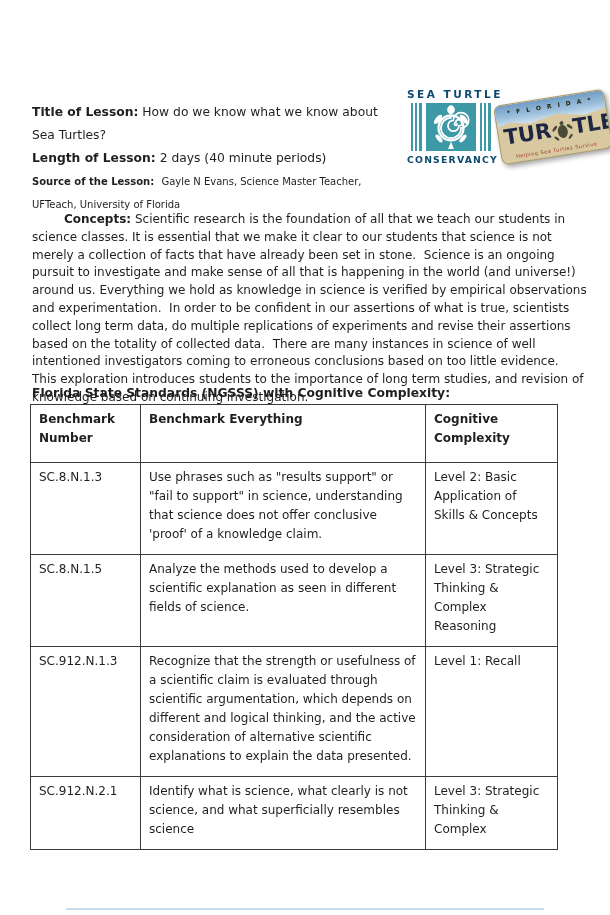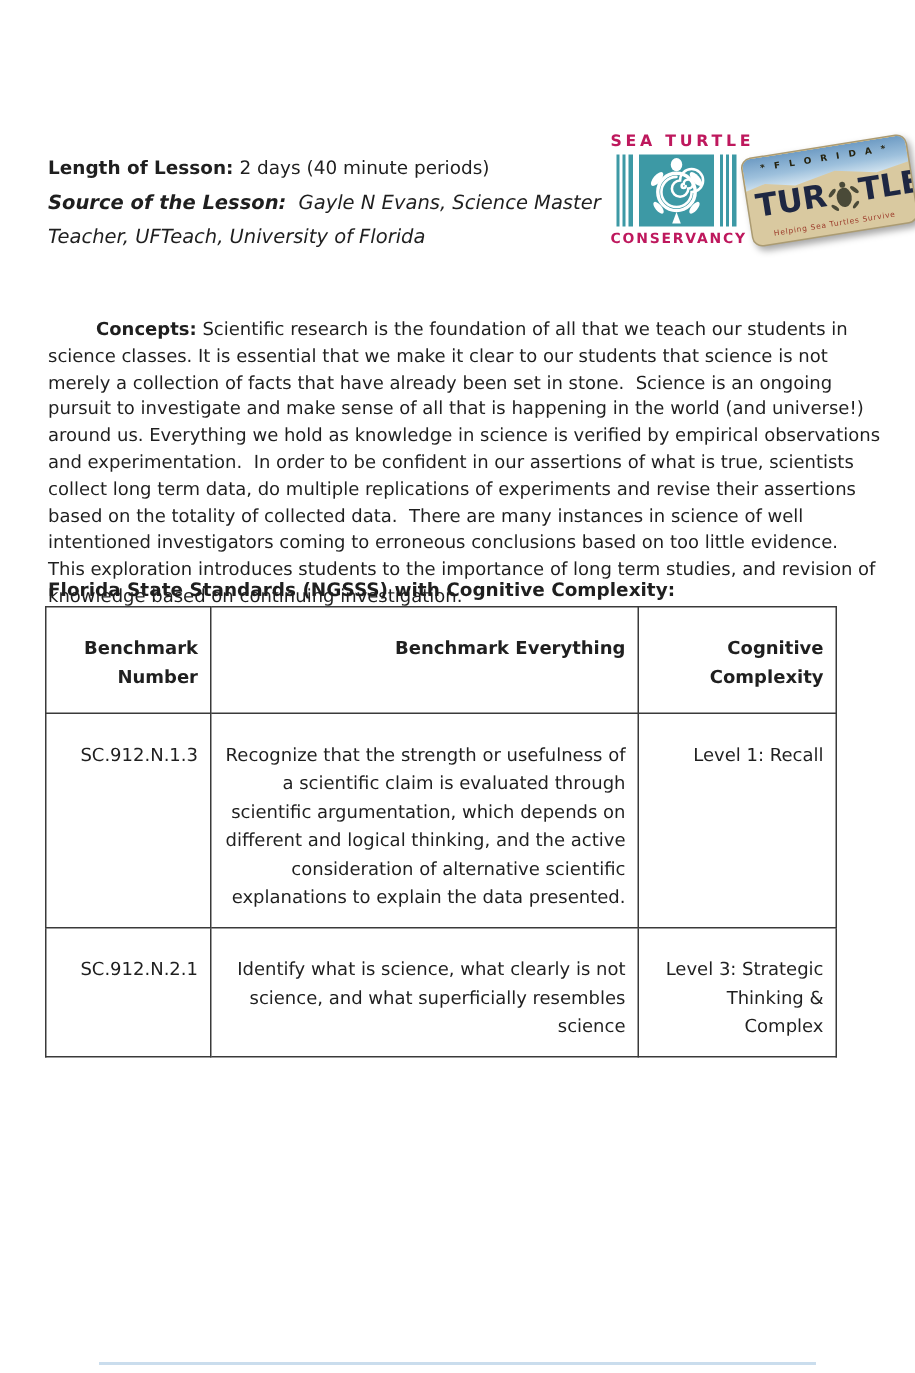--- a/index.html
+++ b/index.html
@@ -3,24 +3,24 @@
 <meta charset="utf-8">
 <style>
   html,body{margin:0;padding:0;background:#ffffff;}
   .page{
     position:relative;width:610px;height:915px;background:#ffffff;overflow:hidden;
     font-family:"DejaVu Sans","Liberation Sans",sans-serif;color:#1f1f1f;
   }
   
   .hdr{position:absolute;left:32px;top:101px;width:370px;font-size:12.3px;line-height:23px;}
   .hdr .lbl{font-weight:bold;margin-right:4px;}
-  .hdr-src{font-style:italic;font-size:13px;}
+  .hdr-src{font-size:10px;}
   .hdr-src .lbl{font-weight:bold;}
   
-  .stc{position:absolute;left:407px;top:88px;width:88px;text-align:center;color:#be185d;}
+  .stc{position:absolute;left:407px;top:88px;width:88px;text-align:center;color:#0c4a6e;}
   .stc-top{font-size:10.5px;font-weight:bold;letter-spacing:2.5px;white-space:nowrap;}
   .stc-mid{display:flex;justify-content:center;align-items:stretch;gap:4px;height:48px;margin-top:3px;}
   .bars{display:flex;gap:2px;align-items:stretch;}
   .bars i{display:block;background:#3d99a5;}
   .bars i:nth-child(1){width:2px;} .bars i:nth-child(2){width:2px;} .bars i:nth-child(3){width:3px;}
   .stc-square{width:50px;height:48px;background:#3d99a5;display:flex;align-items:center;justify-content:center;}
   .stc-bottom{font-size:9.3px;font-weight:bold;letter-spacing:1.2px;margin-top:3px;white-space:nowrap;text-align:center;}
   
   .plate{position:absolute;left:497px;top:97px;width:110px;height:58px;transform:rotate(-9deg);
     border-radius:7px;background:#d9c9a0;border:1px solid #ab9b72;overflow:hidden;
@@ -38,33 +38,34 @@
   .plate-tagline{position:absolute;bottom:3px;width:100%;text-align:center;font-size:5px;
     color:#9c3b2a;letter-spacing:.5px;white-space:nowrap;}
   
   .concepts{position:absolute;left:32px;top:211px;width:556px;font-size:12px;line-height:17.8px;
     white-space:pre-wrap;}
   .concepts .lbl{font-weight:bold;margin-left:32px;}
   
   .std-head{position:absolute;left:32px;top:386px;font-size:12.3px;font-weight:bold;}
   .std-table{position:absolute;left:30px;top:404px;border-collapse:collapse;table-layout:fixed;width:527px;
     font-size:12px;line-height:19px;}
-  .std-table th,.std-table td{border:1.4px solid #3a3a3a;vertical-align:top;text-align:right;
-    padding:18px 8px 10px 8px;font-weight:normal;white-space:pre-wrap;}
+  .std-table th,.std-table td{border:1.4px solid #3a3a3a;vertical-align:top;text-align:left;
+    padding:5px 8px 10px 8px;font-weight:normal;white-space:pre-wrap;}
   .std-table th{font-weight:bold;padding-bottom:14px;}
   .col-num{width:110px;} .col-desc{width:285px;} .col-cog{width:132px;}
   
   .next-page-line{position:absolute;left:66px;top:908px;width:478px;height:2px;background:#cadded;}
 </style>
 </head>
 <body>
 
 <div class="page">
 
   <div class="hdr">
+    <div><span class="lbl">Title of Lesson:</span><span>How do we know what we know about Sea Turtles?</span></div>
     <div><span class="lbl">Length of Lesson:</span><span>2 days (40 minute periods)</span></div>
     <div class="hdr-src"><span class="lbl">Source of the Lesson:</span> <span>Gayle N Evans, Science Master Teacher, UFTeach, University of Florida</span></div>
   </div>
 
   <div class="stc">
     <div class="stc-top">SEA TURTLE</div>
     <div class="stc-mid">
       <span class="bars">
           <i></i>
           <i></i>
@@ -125,20 +126,30 @@
         <col class="col-desc">
         <col class="col-cog">
       </colgroup>
     <tbody>
         <tr>
       <th>Benchmark Number</th>
       <th>Benchmark Everything</th>
       <th>Cognitive Complexity</th>
     </tr>
     <tr>
+      <td>SC.8.N.1.3</td>
+      <td>Use phrases such as "results support" or "fail to support" in science, understanding that science does not offer conclusive 'proof' of a knowledge claim.</td>
+      <td>Level 2: Basic Application of Skills &amp; Concepts</td>
+    </tr>
+    <tr>
+      <td>SC.8.N.1.5</td>
+      <td>Analyze the methods used to develop a scientific explanation as seen in different fields of science.</td>
+      <td>Level 3: Strategic Thinking &amp; Complex Reasoning</td>
+    </tr>
+    <tr>
       <td>SC.912.N.1.3</td>
       <td>Recognize that the strength or usefulness of a scientific claim is evaluated through scientific argumentation, which depends on  different and logical thinking, and the active consideration of alternative scientific explanations to explain the data presented.</td>
       <td>Level 1: Recall</td>
     </tr>
     <tr>
       <td>SC.912.N.2.1</td>
       <td>Identify what is science, what clearly is not science, and what superficially resembles science</td>
       <td>Level 3: Strategic Thinking &amp; Complex</td>
     </tr>
   </tbody>

